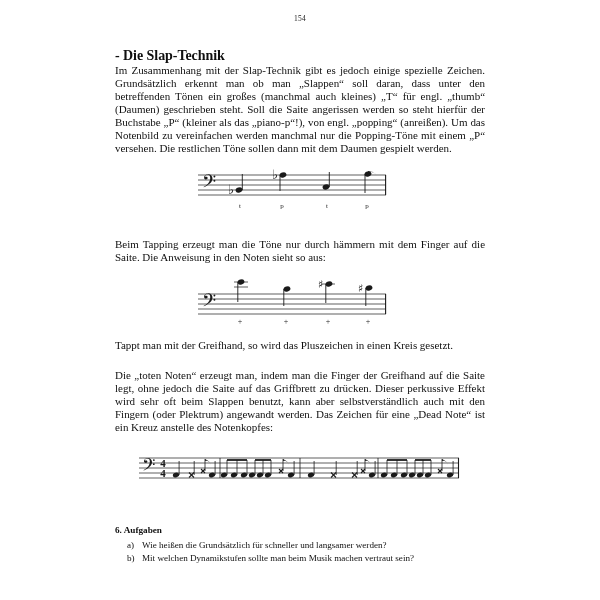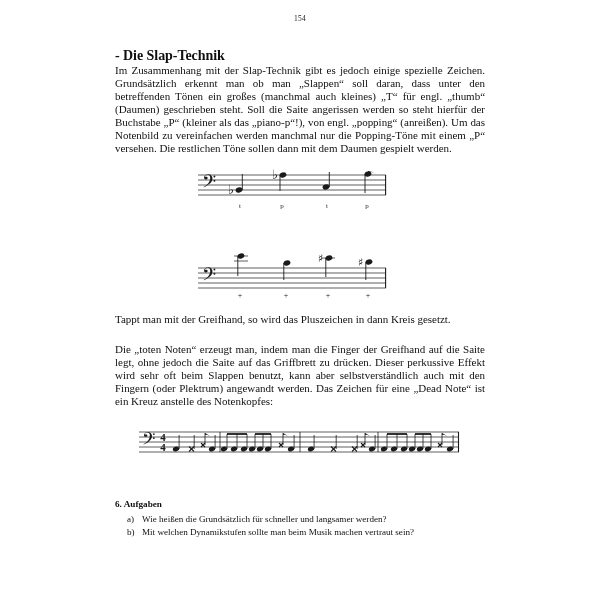--- a/index.html
+++ b/index.html
@@ -146,20 +146,21 @@
           <text x="50" y="39">t</text>
           <text x="92" y="39">p</text>
           <text x="137" y="39">t</text>
           <text x="177" y="39">p</text>
         </g>
       </svg>
     </div>
 
     <div class="gap-lg"></div>
 
+    <p class="body">Beim Tapping erzeugt man die Töne nur durch hämmern mit dem Finger auf die Saite. Die Anweisung in den Noten sieht so aus:</p>
 
     <div class="gap-md"></div>
 
     <div class="staff-wrap">
       <svg class="staff" width="220" height="48" viewBox="0 0 220 48" xmlns="http://www.w3.org/2000/svg">
         <g stroke="#1a1a1a" stroke-width="0.7">
           <line x1="8" y1="16" x2="196" y2="16"></line>
           <line x1="8" y1="21" x2="196" y2="21"></line>
           <line x1="8" y1="26" x2="196" y2="26"></line>
           <line x1="8" y1="31" x2="196" y2="31"></line>
@@ -199,21 +200,21 @@
           <text x="50" y="46">+</text>
           <text x="96" y="46">+</text>
           <text x="138" y="46">+</text>
           <text x="178" y="46">+</text>
         </g>
       </svg>
     </div>
 
     <div class="gap-sm"></div>
 
-    <p class="body">Tappt man mit der Greifhand, so wird das Pluszeichen in dann Kreis gesetzt.</p>
+    <p class="body">Tappt man mit der Greifhand, so wird das Pluszeichen in einen Kreis gesetzt.</p>
 
     <div class="gap-lg"></div>
 
     <p class="body">Die „toten Noten“ erzeugt man, indem man die Finger der Greifhand auf die Saite legt, ohne jedoch die Saite auf das Griffbrett zu drücken. Dieser perkussive Effekt wird sehr oft beim Slappen benutzt, kann aber selbstverständlich auch mit den Fingern (oder Plektrum) angewandt werden. Das Zeichen für eine „Dead Note“ ist ein Kreuz anstelle des Notenkopfes:</p>
 
     <div class="gap-md"></div>
 
     <div class="staff-wrap">
       <svg class="staff" width="330" height="46" viewBox="0 0 330 46" xmlns="http://www.w3.org/2000/svg">
         <g stroke="#1a1a1a" stroke-width="0.7">

